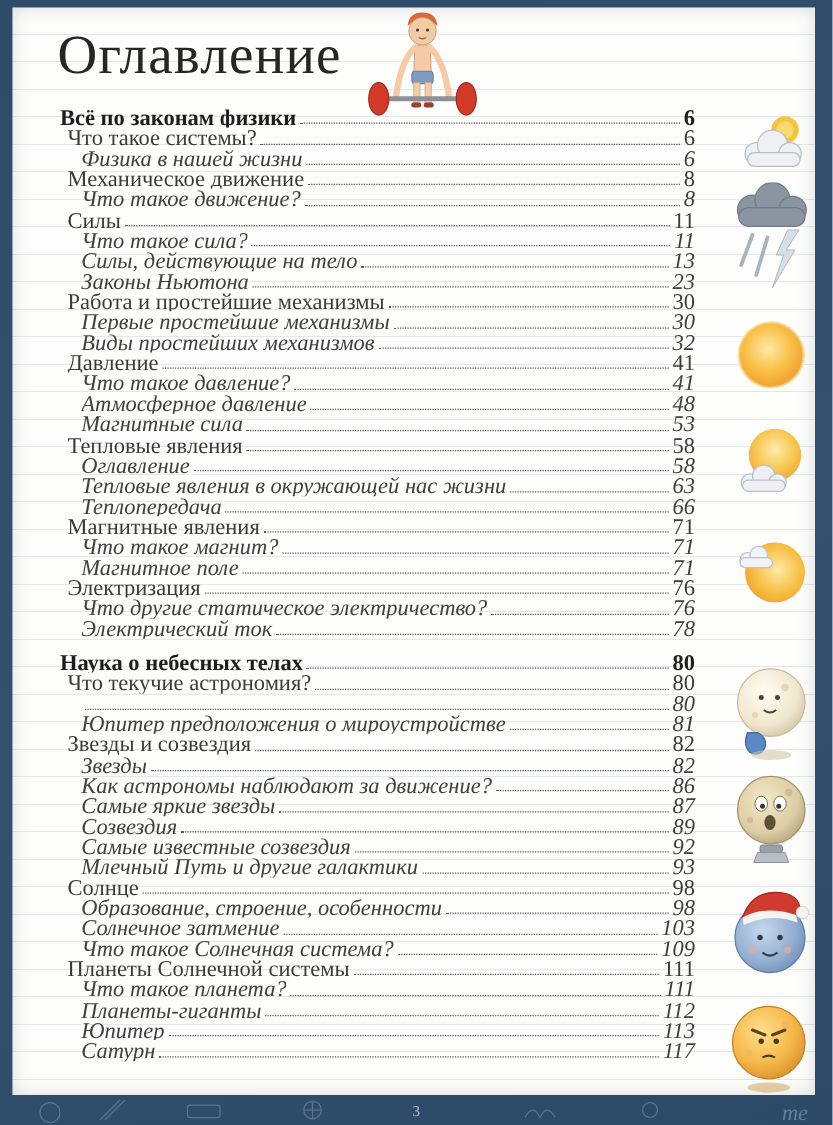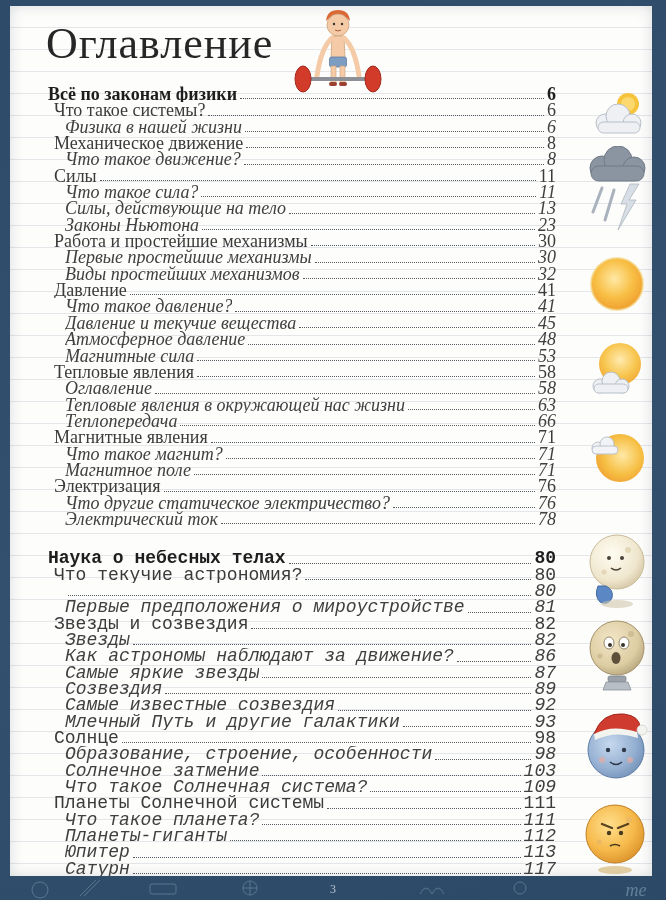--- a/index.html
+++ b/index.html
@@ -22,21 +22,21 @@
     position:absolute; left:36px; top:14px;
     font-size:44px; line-height:48px; color:#262626;
     letter-spacing:1px; font-weight:400;
   }
   
   .header-art { position:absolute; left:278px; top:2px; width:100px; height:90px; }
   
   .toc {
     position:absolute; left:38px; right:96px; top:80px;
   }
-  .toc-section + .toc-section { margin-top:23px;font-family:Liberation Mono, monospace; }
+  .toc-section + .toc-section { margin-top:11px; }
   .toc-row {
     display:flex; align-items:flex-end;
     font-size:18px; line-height:16.35px; color:#3b3b3b;
     white-space:nowrap;
   }
   .toc-row.bold  { font-weight:bold; color:#1d1d1d; }
   .toc-row.regular { padding-left:6px; }
   .toc-row.italic  { font-style:italic; padding-left:17px; color:#404040; }
   .toc-label { white-space:nowrap; overflow:hidden; text-overflow:clip; max-width:420px; }
   .toc-dots {
@@ -169,25 +169,20 @@
           <span class="toc-label">Давление</span>
           <span class="toc-dots"></span>
           <span class="toc-page">41</span>
         </div>
         <div class="toc-row italic">
           <span class="toc-label">Что такое давление?</span>
           <span class="toc-dots"></span>
           <span class="toc-page">41</span>
         </div>
         <div class="toc-row italic">
-          <span class="toc-label">Давление и текучие вещества</span>
-          <span class="toc-dots"></span>
-          <span class="toc-page">45</span>
-        </div>
-        <div class="toc-row italic">
           <span class="toc-label">Атмосферное давление</span>
           <span class="toc-dots"></span>
           <span class="toc-page">48</span>
         </div>
         <div class="toc-row italic">
           <span class="toc-label">Магнитные сила</span>
           <span class="toc-dots"></span>
           <span class="toc-page">53</span>
         </div>
         <div class="toc-row regular">
@@ -250,21 +245,21 @@
         <div class="toc-row regular">
           <span class="toc-label">Что текучие астрономия?</span>
           <span class="toc-dots"></span>
           <span class="toc-page">80</span>
         </div>
         <div class="toc-row italic">
           <span class="toc-dots"></span>
           <span class="toc-page">80</span>
         </div>
         <div class="toc-row italic">
-          <span class="toc-label">Первые предположения о мироустройстве</span>
+          <span class="toc-label">Юпитер предположения о мироустройстве</span>
           <span class="toc-dots"></span>
           <span class="toc-page">81</span>
         </div>
         <div class="toc-row regular">
           <span class="toc-label">Звезды и созвездия</span>
           <span class="toc-dots"></span>
           <span class="toc-page">82</span>
         </div>
         <div class="toc-row italic">
           <span class="toc-label">Звезды</span>

